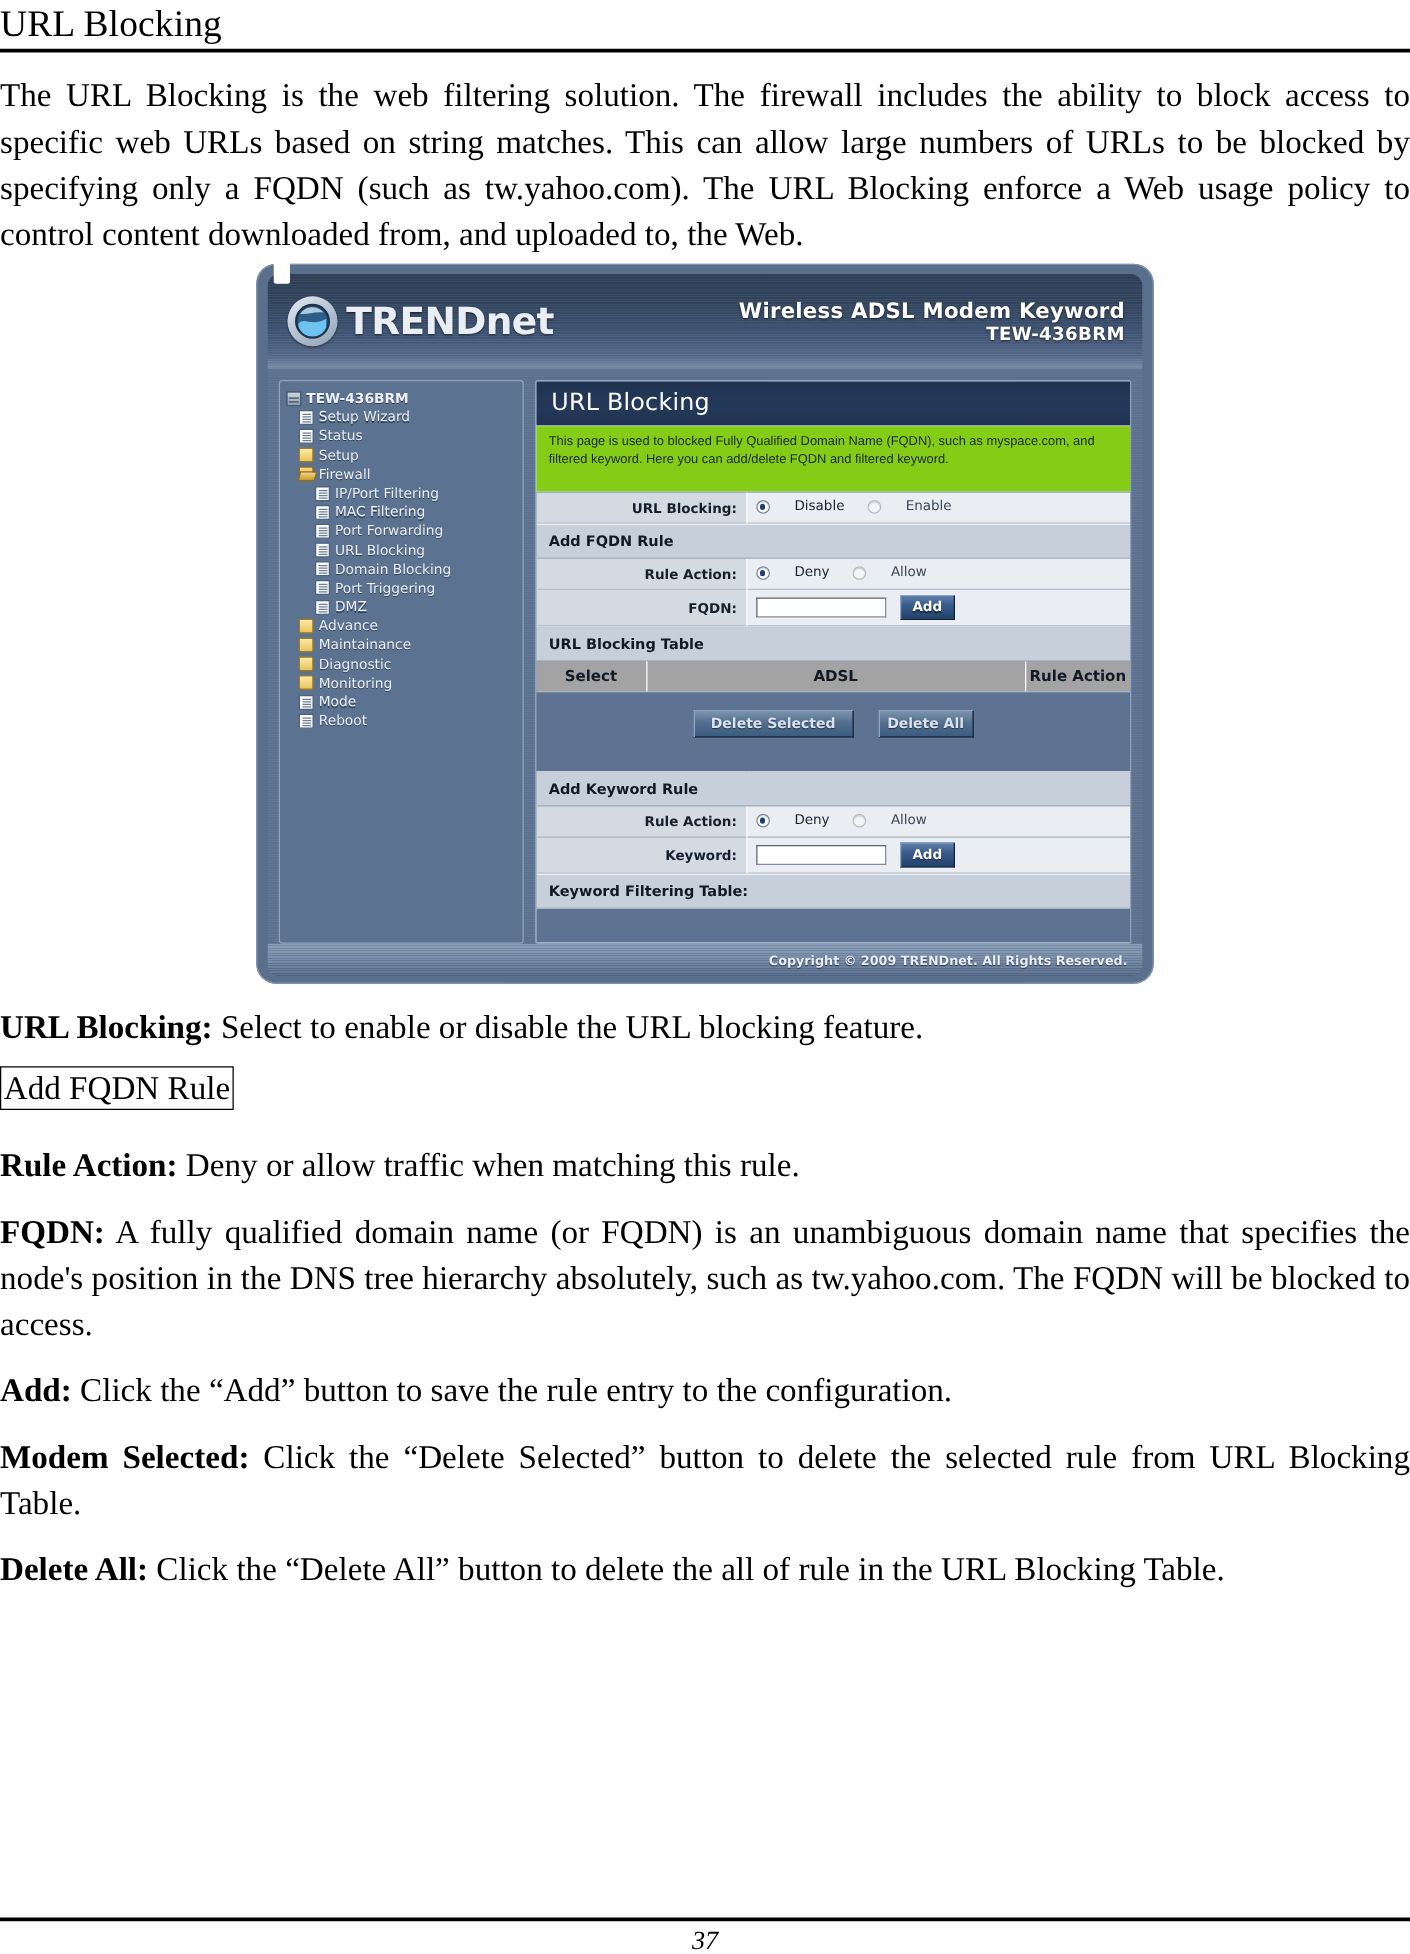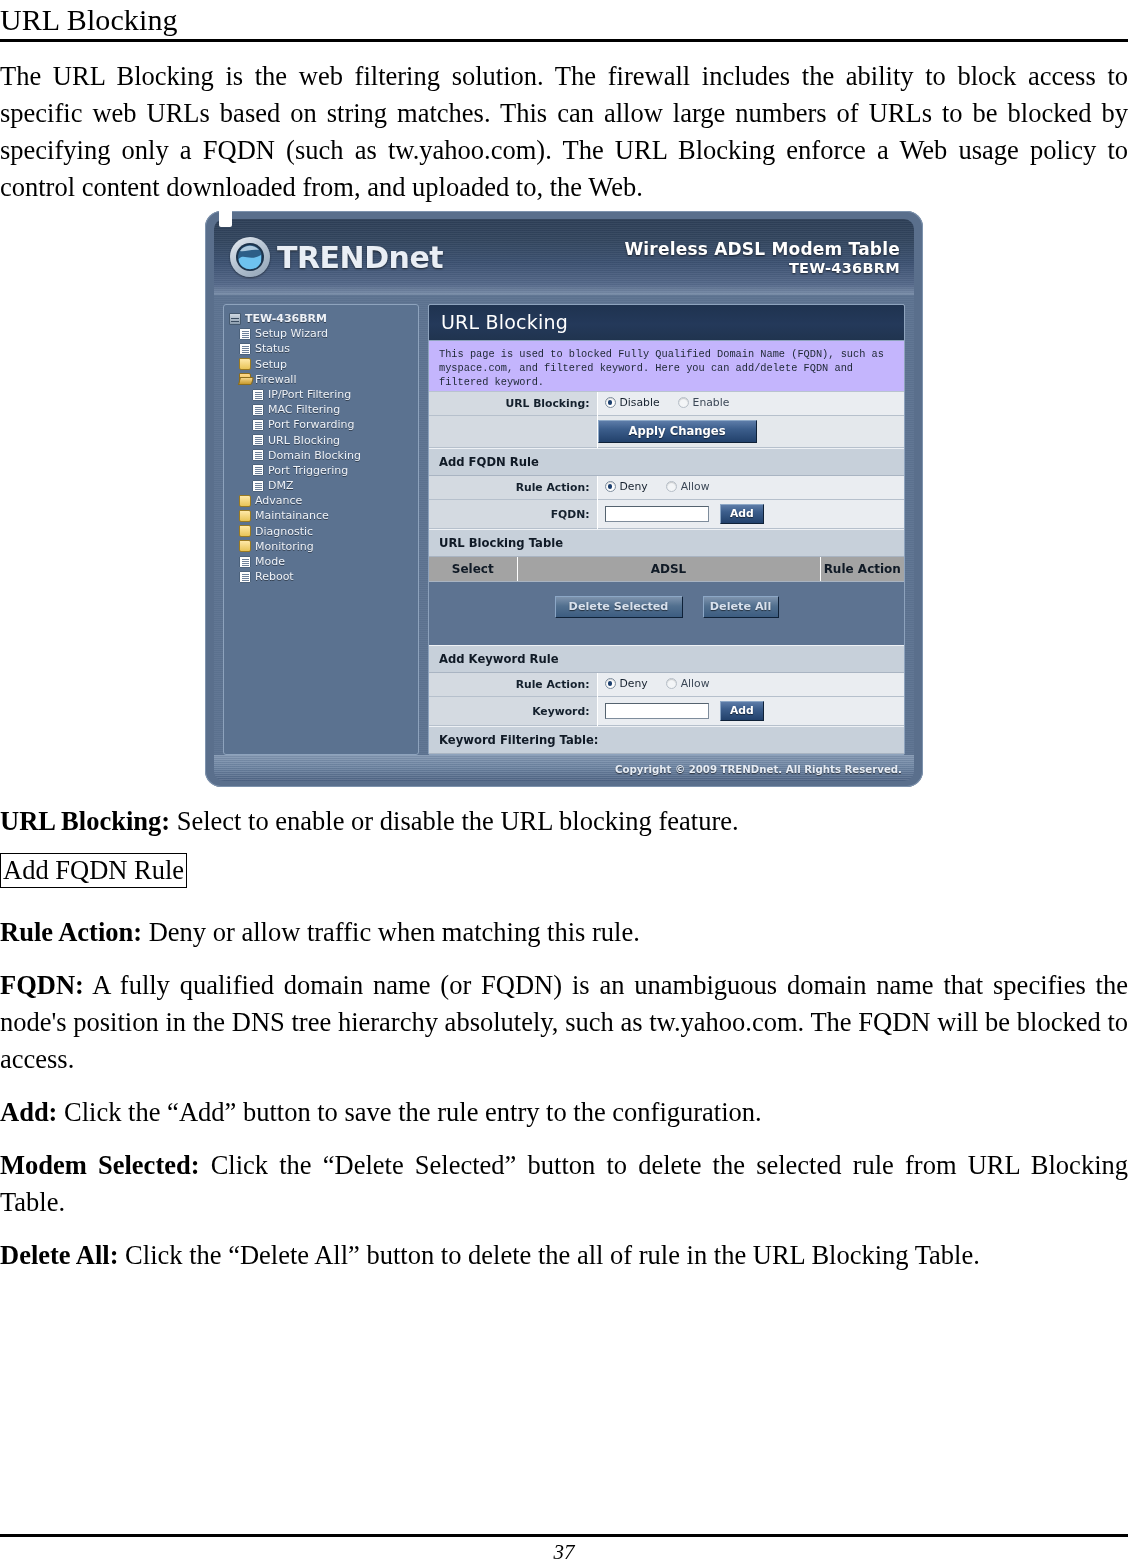--- a/index.html
+++ b/index.html
@@ -220,26 +220,26 @@
   .panel-title {
     background: linear-gradient(180deg,#1f3350 0%, #24395a 55%, #20344f 100%);
     color: #ffffff;
     font-family: "DejaVu Sans", sans-serif;
     font-size: 19px;
     padding: 6px 0 7px 12px;
     letter-spacing: 0.2px;
     border-bottom: 1px solid #8ea3bd;
   }
   .panel-desc {
-    background: #c4b5fd;
-    font-family: Liberation Mono, monospace;
+    background: #84cc16;
+    font-family: Liberation Sans, sans-serif;
     font-size: 10.3px;
     color: #1d2733;
     line-height: 14px;
-    padding: 6px 10px 2px 10px;
+    padding: 6px 10px 18px 10px;
     border-bottom: 1px solid #b9c3cf;
   }
   .rt-scroll {
     flex: 1 1 auto;
     background: #5d7391;
     padding: 0;
     overflow: hidden;
   }
 
   table.frm {
@@ -271,21 +271,21 @@
     font-size: 10.8px;
   }
   .val-cell {
     background: #eaedf1;
     padding: 4px 0 4px 7px !important;
   }
   .val-cell.btnrow { background: #e4e8ec; padding-left: 0 !important; }
   .blank-lbl { background: #d4dae1; border-right: 1px solid #ffffff; }
 
   .radio-group { display: inline-flex; align-items: center; gap: 18px; }
-  .radio { display: inline-flex; align-items: center; gap: 4px; }
+  .radio { display: inline-flex; align-items: flex-end; gap: 20px; }
   .radio .dot {
     width: 11px; height: 11px; border-radius: 50%;
     background: #ffffff;
     border: 1px solid #7b8b9c;
     display: inline-block; position: relative;
     box-shadow: inset 0 1px 1px rgba(0,0,0,.18);
   }
   .radio.on .dot:after {
     content:""; position: absolute; left: 2.3px; top: 2.3px;
     width: 4.4px; height: 4.4px; border-radius: 50%;
@@ -410,21 +410,21 @@
               <svg width="30" height="30" viewBox="0 0 30 30">
                 <circle cx="15" cy="15" r="14" fill="#1d344c"></circle>
                 <circle cx="15" cy="15" r="12" fill="#2d5e87"></circle>
                 <path d="M3.6 17 C9 11, 14 20, 26 13 L26 20 A12 12 0 0 1 4 20 Z" fill="#6ec2ef"></path>
                 <path d="M5 9 A12 12 0 0 1 24 8 C16 7, 10 10, 5 9 Z" fill="#d8eefb" opacity="0.75"></path>
               </svg>
             </span>
             <span class="brand-text"><span>TREND</span><span class="lc">net</span></span>
           </div>
           <div class="rt-model">
-            <div class="line1">Wireless ADSL Modem Table</div>
+            <div class="line1">Wireless ADSL Modem Keyword</div>
             <div class="line2">TEW-436BRM</div>
           </div>
         </div>
 
         <div class="rt-body">
 
           <div class="rt-side">
             <div class="tree-item root ind-0">
                 <span class="ic router-ic"></span>
                 <span class="lbl">TEW-436BRM</span>
@@ -513,26 +513,20 @@
                     <span class="radio-group">
                       <label class="radio on">
                             <span class="dot"></span>
                             <span class="txt">Disable</span>
                           </label>
                       <label class="radio off">
                             <span class="dot"></span>
                             <span class="txt">Enable</span>
                           </label>
                     </span>
-                  </td>
-                </tr>
-                <tr class="row">
-                  <td class="blank-lbl">&nbsp;</td>
-                  <td class="val-cell btnrow">
-                    <span class="btn apply">Apply Changes</span>
                   </td>
                 </tr>
               </tbody>
                 </table>
 
               <table class="frm">
                 <tbody>
                     <tr>
                       <td class="sec-head" colspan="2">Add FQDN Rule</td>
                     </tr>

